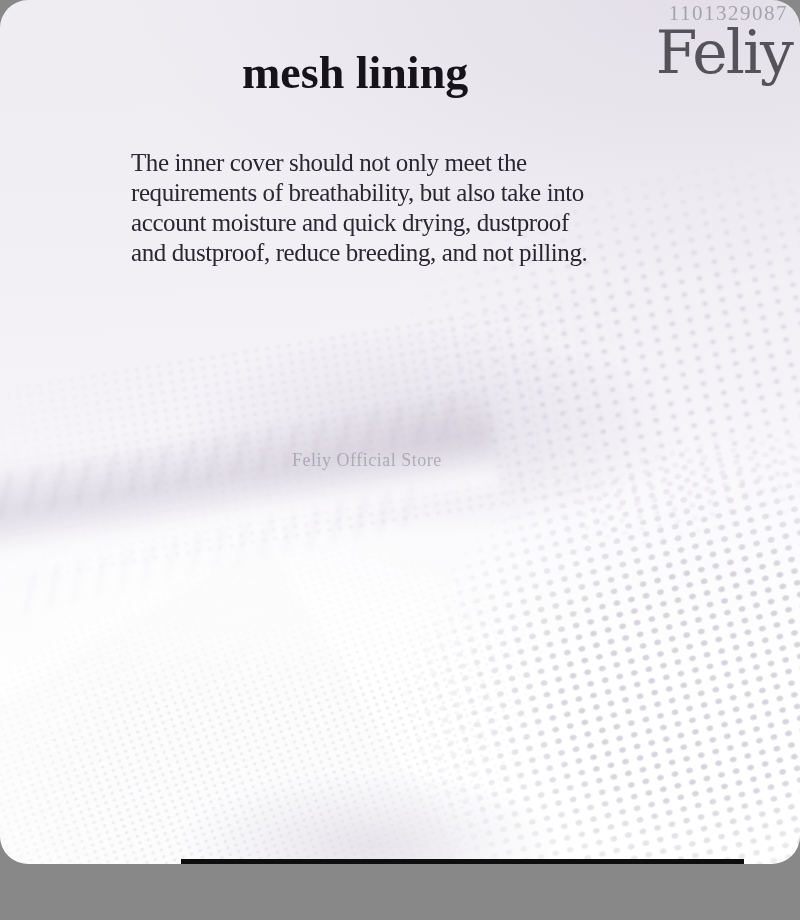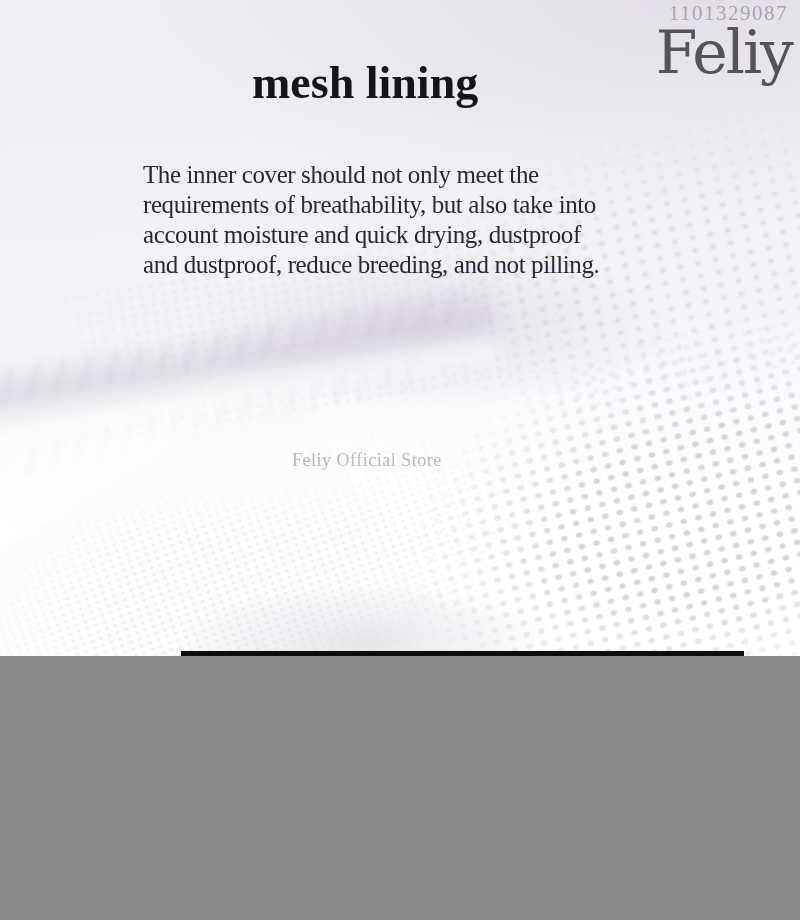--- a/index.html
+++ b/index.html
@@ -1,19 +1,20 @@
 <!DOCTYPE html>
 <html><head>
 <meta charset="utf-8">
 <style>
   html,body{margin:0;padding:0;background:#888;}
   .page{
-    position:relative;width:800px;height:656px;overflow:hidden;
+    position:relative;width:800px;height:864px;overflow:hidden;
     font-family:"Liberation Serif","DejaVu Serif",serif;
     background:linear-gradient(178deg,#efecf2 0%,#f0edf3 18%,#f2f0f5 32%,#f5f3f8 46%,#fbfafc 62%,#ffffff 78%,#ffffff 100%);
+    border-radius:28px;
   }
   .layer{position:absolute;pointer-events:none;}
 
   
   .shade-top-right{left:0;top:0;width:100%;height:100%;
     background:radial-gradient(120% 55% at 88% 0%,rgba(213,207,219,.45),rgba(213,207,219,0) 60%);}
   .valley-center{left:0;top:0;width:100%;height:100%;
     background:radial-gradient(ellipse 42% 16% at 54% 50%,rgba(204,198,212,.45),rgba(204,198,212,0) 75%);}
   .seam-shadow{left:-8%;top:48.5%;width:70%;height:13%;transform:rotate(-9deg);filter:blur(8px);
     background:linear-gradient(180deg,rgba(203,197,211,0) 8%,rgba(201,195,210,.55) 55%,rgba(252,251,253,.9) 92%);}
@@ -46,23 +47,23 @@
   .tex-mid-band{left:-4%;top:39%;width:88%;height:23%;transform:rotate(-9deg);filter:blur(1.2px);opacity:.8;
     background-image:radial-gradient(rgba(205,199,212,.32) 1.6px,rgba(205,199,212,0) 2.7px);
     background-size:11px 9px;
     -webkit-mask-image:linear-gradient(90deg,transparent,#000 30%,#000 72%,transparent);
     mask-image:linear-gradient(90deg,transparent,#000 30%,#000 72%,transparent);}
 
   
   .top-number{position:absolute;top:1px;right:12px;font-size:21px;letter-spacing:1.5px;color:#a6a3ab;}
   .brand{position:absolute;top:22px;right:8px;font-family:"DejaVu Serif","Liberation Serif",serif;
     font-weight:400;font-size:60px;line-height:1;letter-spacing:-2px;color:#565259;}
-  .title{position:absolute;left:236px;top:42px;margin:16px;font-weight:700;font-size:46px;line-height:1.1;
+  .title{position:absolute;left:236px;top:42px;margin:6px;font-weight:700;font-size:46px;line-height:1.1;
     color:#16131b;letter-spacing:0;}
-  .desc{position:absolute;left:131px;top:148px;width:560px;margin:12px;font-size:25px;line-height:30px;
+  .desc{position:absolute;left:131px;top:148px;width:560px;margin:0;font-size:25px;line-height:30px;
     letter-spacing:-.4px;color:#2a2732;white-space:pre-line;}
   .watermark{position:absolute;left:292px;top:450px;font-family:Liberation Serif, serif;
     font-size:18px;letter-spacing:0.5px;color:rgba(144,140,154,.62);}
   .bottom-number{position:absolute;left:-6px;top:884px;font-size:30px;letter-spacing:1px;color:#8e8b94;}
   .bottom-bar{position:absolute;left:181px;bottom:0;width:563px;height:5px;background:#0e0e0e;}
 </style>
 </head>
 <body>
 
 <div class="page">

